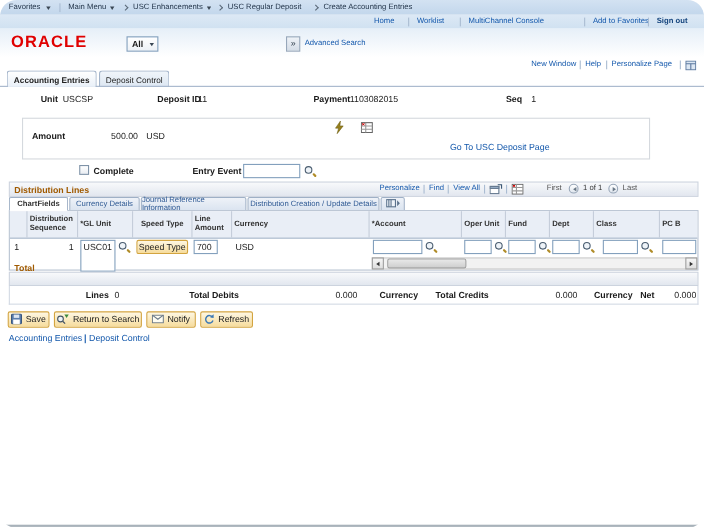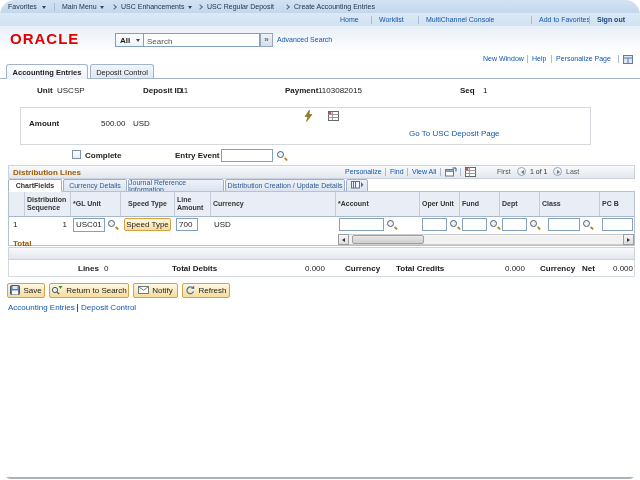--- a/index.html
+++ b/index.html
@@ -62,23 +62,20 @@
   <div class="abs sm lnk" style="left:539px;top:16px;">Add to Favorites</div>
   <div class="vsep" style="left:589px;top:16px;"></div>
   <div class="abs sm lnk b" style="left:597px;top:16px;color:#15457e;">Sign out</div>
 
   <div class="abs" style="left:0;top:26px;width:640px;height:26px;background:linear-gradient(#e6eff8,#ffffff);"></div>
   <div class="abs b" style="left:10px;top:30px;font-size:15px;letter-spacing:1px;color:#e00000;">ORACLE</div>
   <div class="inpbox" style="left:115px;top:33px;width:29px;height:14px;background:linear-gradient(#fff,#edf1f6);">
     <span class="abs" style="left:4px;top:1px;font-weight:bold;">All</span>
     <span class="caret" style="left:20px;top:5px;"></span>
   </div>
-  <div class="inpbox" style="left:143px;top:33px;width:117px;height:14px;">
-    <span class="abs" style="left:3px;top:2px;color:#555;">Search</span>
-  </div>
   <div class="abs" style="left:260px;top:33px;width:13px;height:14px;background:linear-gradient(#eef2f7,#d5dde7);border:1px solid #97a7ba;box-sizing:border-box;text-align:center;line-height:12px;color:#33414f;cursor:pointer;">»</div>
   <div class="abs sm lnk" style="left:277px;top:36px;">Advanced Search</div>
 
   <div class="abs sm lnk" style="left:483px;top:55px;">New Window</div>
   <div class="vsep" style="left:527px;top:55px;"></div>
   <div class="abs sm lnk" style="left:532px;top:55px;">Help</div>
   <div class="vsep" style="left:551px;top:55px;"></div>
   <div class="abs sm lnk" style="left:556px;top:55px;">Personalize Page</div>
   <div class="vsep" style="left:618px;top:55px;"></div>
   <div class="abs" style="left:623px;top:55px;">
@@ -198,21 +195,21 @@
     <div class="ghead" style="left:202px;width:125px;">Currency</div>
     <div class="ghead" style="left:327px;width:84px;">*Account</div>
     <div class="ghead" style="left:411px;width:40px;">Oper Unit</div>
     <div class="ghead" style="left:451px;width:40px;">Fund</div>
     <div class="ghead" style="left:491px;width:40px;">Dept</div>
     <div class="ghead" style="left:531px;width:60px;">Class</div>
     <div class="ghead" style="left:591px;width:34px;border-right:none;">PC B</div>
 
     <div class="abs" style="left:4px;top:28px;">1</div>
     <div class="abs" style="left:30px;top:28px;width:28px;text-align:right;">1</div>
-    <div class="inpbox" style="left:64px;top:26px;width:32px;height:14px;">USC01</div>
+    <div class="inpbox" style="left:64px;top:26px;width:32px;height:29px;">USC01</div>
     <div class="mag" style="left:98px;top:27px;"></div>
     <div class="tanbtn" style="left:115px;top:26px;width:47px;height:13px;">Speed Type</div>
     <div class="inpbox" style="left:167px;top:26px;width:22px;height:13px;text-align:left;">700</div>
     <div class="abs" style="left:205px;top:28px;">USD</div>
     <div class="inpbox" style="left:330px;top:26px;width:45px;height:13px;"></div>
     <div class="mag" style="left:377px;top:27px;"></div>
     <div class="inpbox" style="left:413px;top:26px;width:25px;height:13px;"></div>
     <div class="mag" style="left:440px;top:27px;"></div>
     <div class="inpbox" style="left:453px;top:26px;width:25px;height:13px;"></div>
     <div class="mag" style="left:480px;top:27px;"></div>

